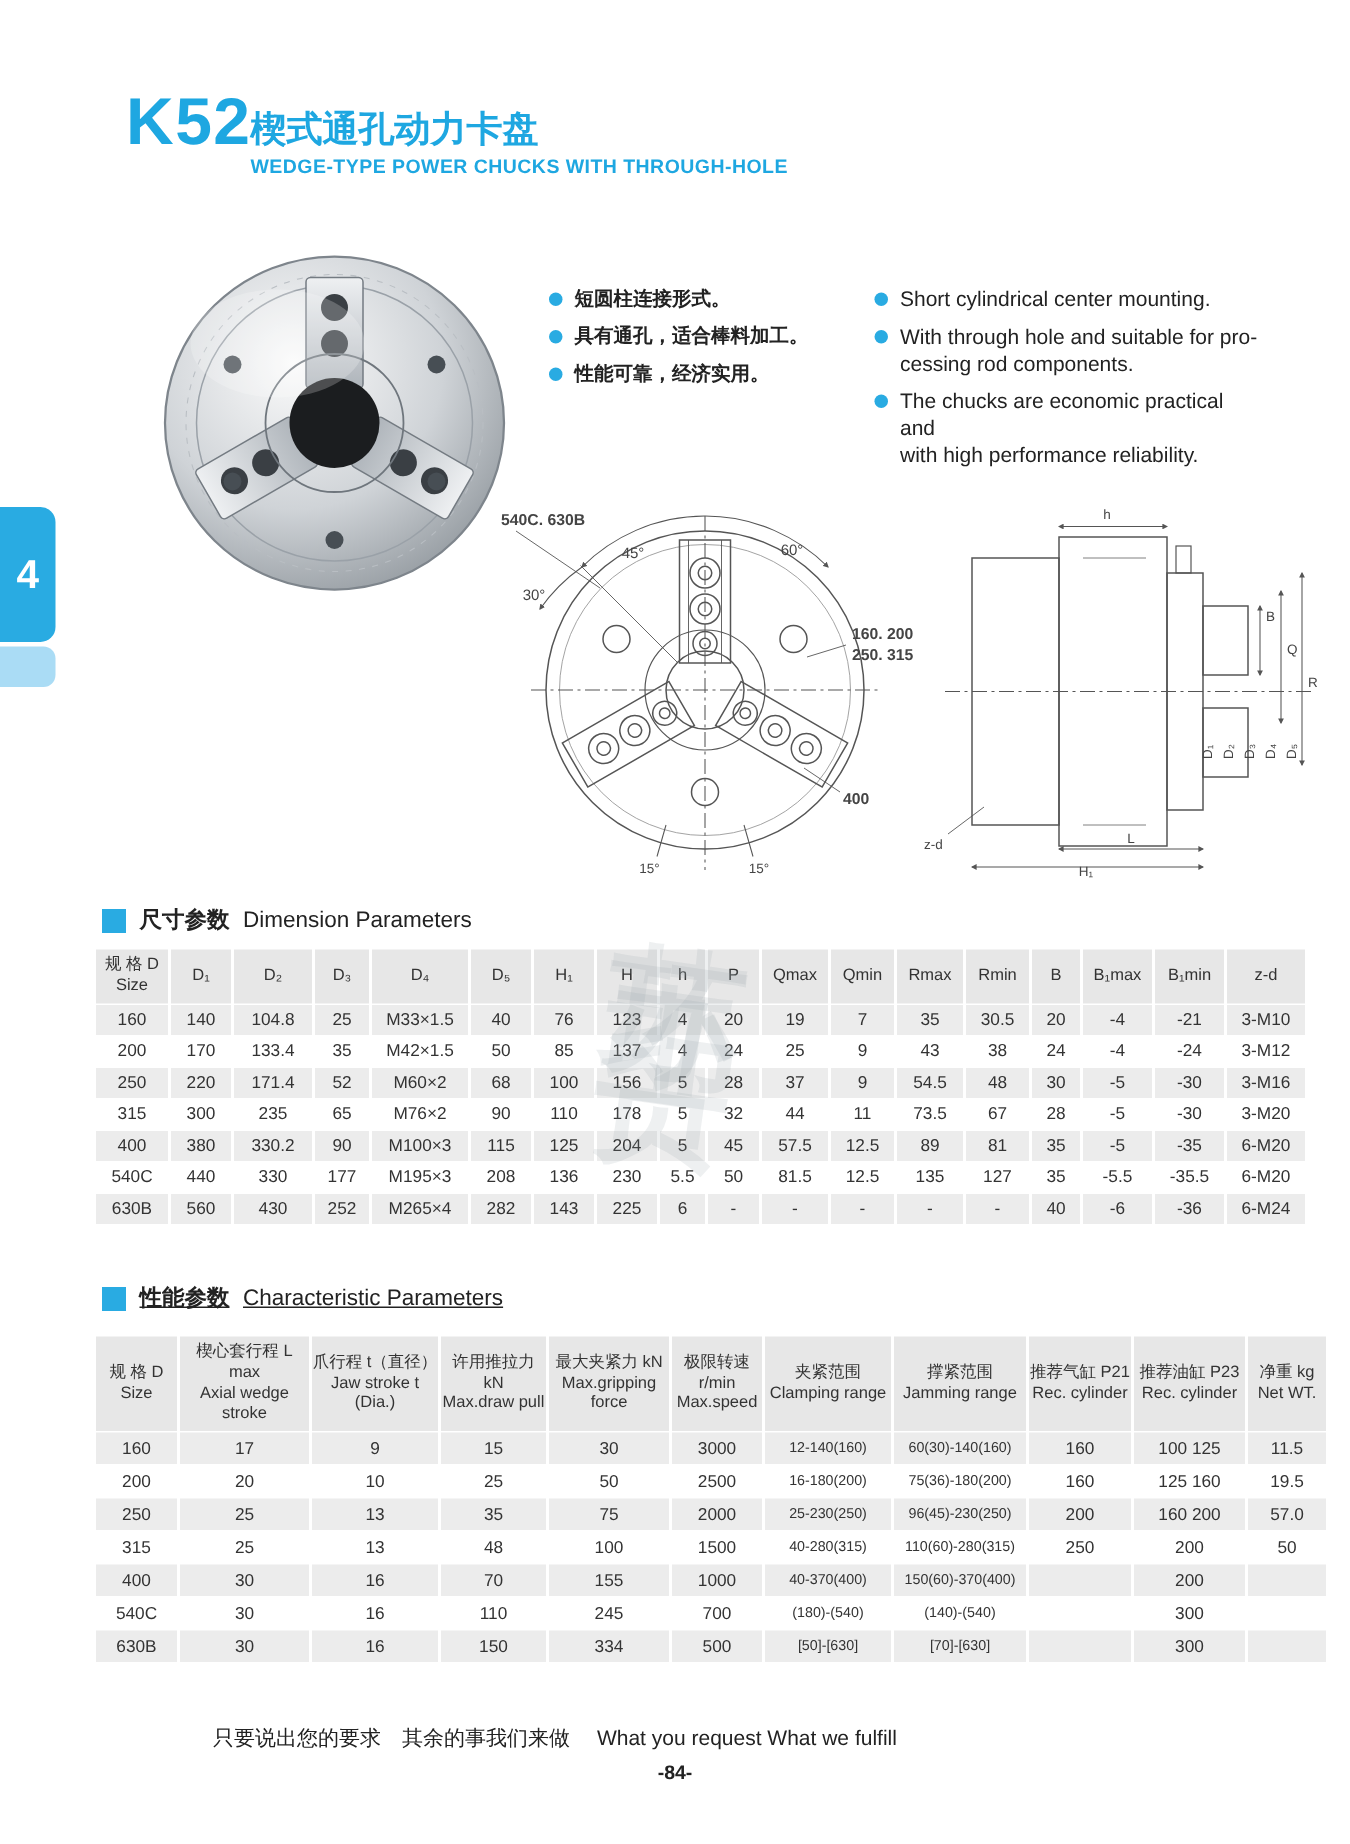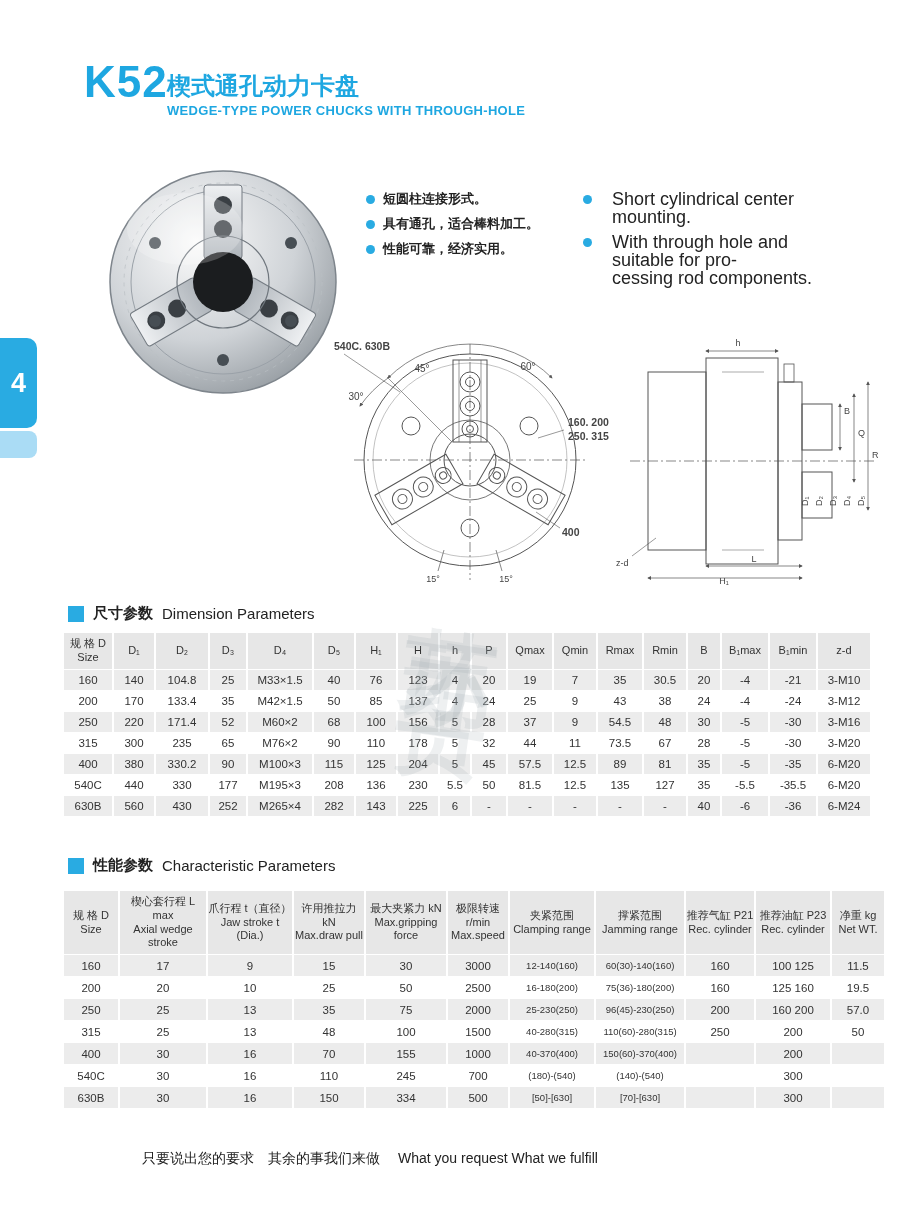--- a/index.html
+++ b/index.html
@@ -15,21 +15,21 @@
   .side-tab{position:absolute;left:0;top:338px;width:37px;height:90px;background:#29abe2;border-radius:0 10px 10px 0;
     display:flex;align-items:center;justify-content:center;color:#fff;font-size:27px;font-weight:bold;}
   .side-tab-light{position:absolute;left:0;top:431px;width:37px;height:27px;background:#aadcf5;border-radius:0 8px 8px 0;}
 
   
   .features{position:absolute;top:190px;}
   .features.cn{left:366px;width:200px;}
   .features.en{left:583px;width:258px;}
   .feat-item{display:flex;margin-bottom:7px;line-height:18px;}
   .features.cn .feat-item{font-weight:bold;font-size:13px;}
-  .features.en .feat-item{font-size:18px;gap:12px;}
+  .features.en .feat-item{font-size:14px;}
   .dot{flex:0 0 9px;width:9px;height:9px;border-radius:50%;background:#29abe2;margin:5px 8px 0 0;}
   .pre{white-space:pre-line;}
 
   
   .photo{position:absolute;left:103px;top:163px;}
   .drawing{position:absolute;left:330px;top:336px;}
   .watermark{position:absolute;left:400px;top:555px;writing-mode:vertical-rl;font-size:92px;font-weight:bold;
     color:rgba(150,160,170,.16);letter-spacing:18px;transform:rotate(8deg);pointer-events:none;z-index:3;}
 
   
@@ -131,20 +131,25 @@
 
   <div class="features en">
     <div class="feat-item">
         <span class="dot"></span>
         <span class="pre">Short cylindrical center mounting.</span>
       </div>
     <div class="feat-item">
         <span class="dot"></span>
         <span class="pre">With through hole and suitable for pro-
 cessing rod components.</span>
+      </div>
+    <div class="feat-item">
+        <span class="dot"></span>
+        <span class="pre">The chucks are economic practical and
+with high performance reliability.</span>
       </div>
   </div>
 
   <div class="watermark">苏环工贸</div>
 
   <svg class="drawing" width="560" height="250" viewBox="0 0 560 250">
     <defs>
       <marker id="arr" viewBox="0 0 10 10" refX="8" refY="5" markerWidth="5.5" markerHeight="5.5" orient="auto-start-reverse">
         <path d="M0,0L10,5L0,10z" fill="#555"></path>
       </marker>
@@ -431,21 +436,21 @@
           <td>-</td>
           <td>-</td>
           <td>40</td>
           <td>-6</td>
           <td>-36</td>
           <td>6-M24</td>
         </tr>
       </tbody>
     </table>
 
-  <div class="sec-head" style="top:856px;">
+  <div class="sec-head" style="top:856px;text-decoration:underline;">
     <span class="sq"></span>
     <span class="cn">性能参数</span>
     <span class="en">Characteristic Parameters</span>
   </div>
 
   <table id="char-table" class="data">
     <colgroup>
       <col style="width:54px">
         <col style="width:86px">
         <col style="width:84px">
@@ -577,14 +582,15 @@
           <td></td>
         </tr>
       </tbody>
     </table>
 
 
   <div class="slogan">
     <span class="cn">只要说出您的要求　其余的事我们来做</span>
     <span class="en">What you request  What we fulfill</span>
   </div>
+  <div class="page-num">-84-</div>
 
 </div>
 
 </body></html>

